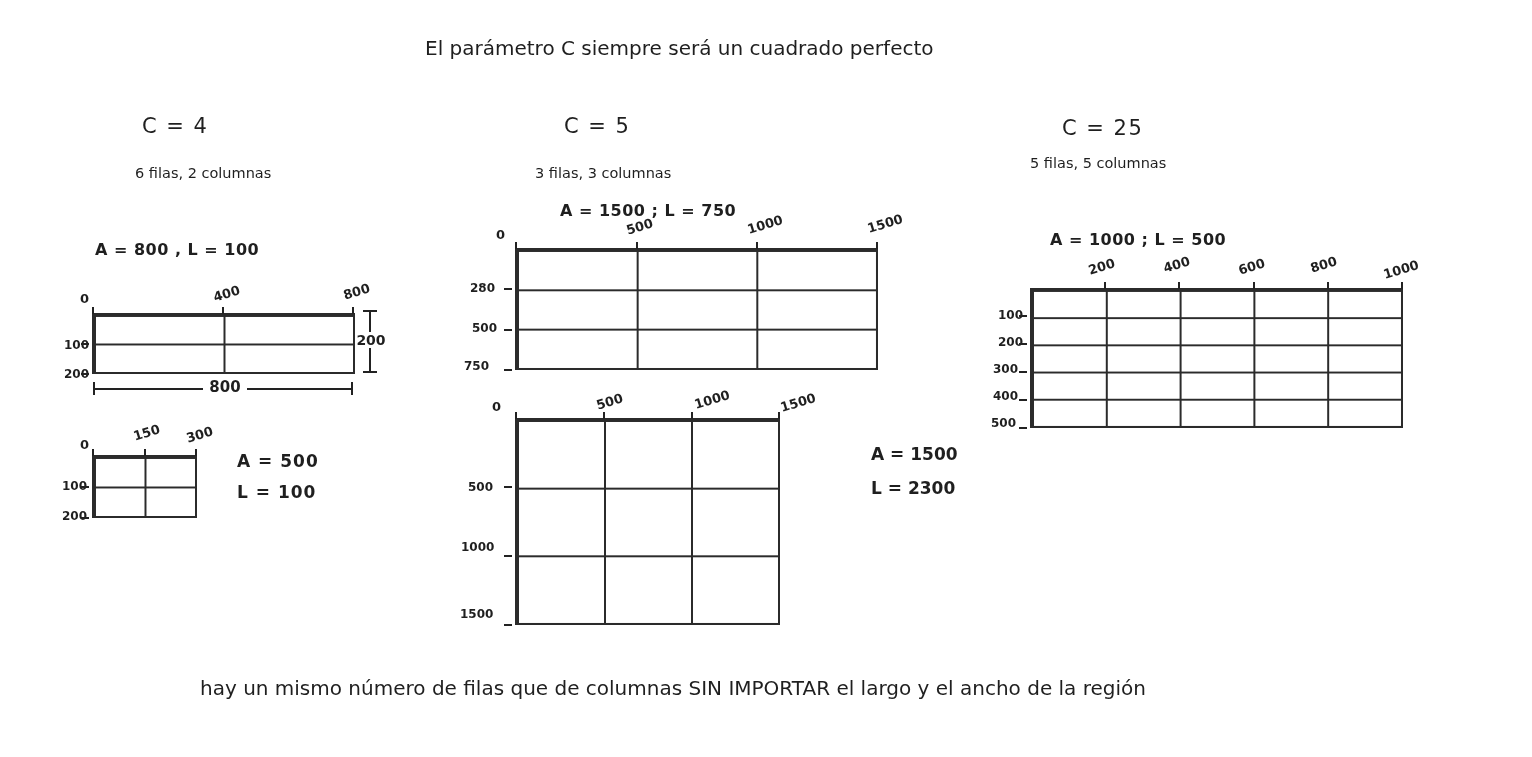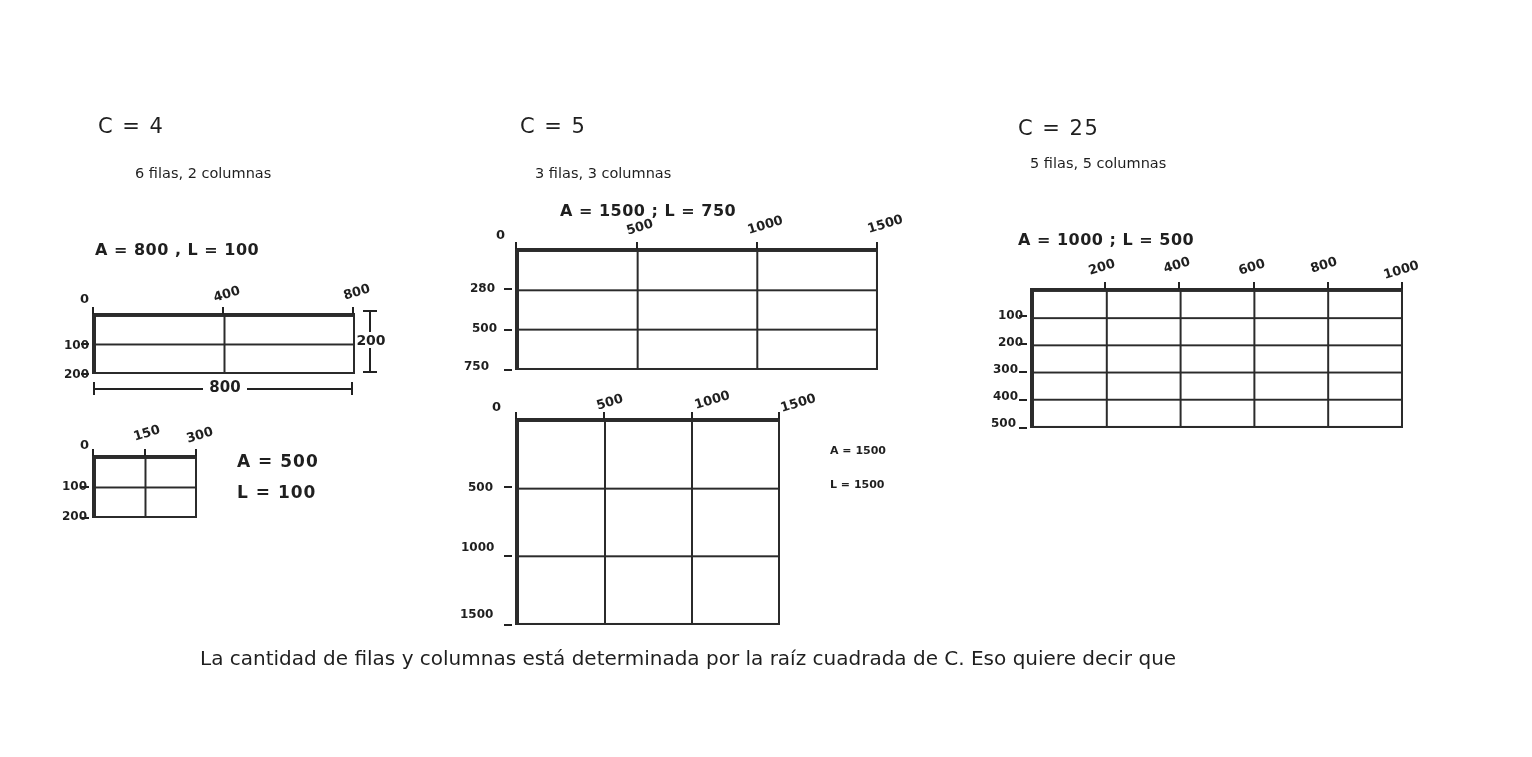--- a/index.html
+++ b/index.html
@@ -1,42 +1,43 @@
 <!DOCTYPE html>
 <html><head>
 <meta charset="utf-8">
 <style>
   html,body { margin:0; padding:0; background:#ffffff; }
   body { font-family:"DejaVu Sans", sans-serif; color:#1f1f1f; }
   .canvas { position:relative; width:1532px; height:757px; background:#ffffff; overflow:hidden; }
   .t { position:absolute; white-space:nowrap; }
   .title { font-size:20px; }
-  .heading { font-size:21px; letter-spacing:1.5px; }
+  .heading { font-size:21px; letter-spacing:1.5px;margin-left:44px; }
   .sub { font-size:14.5px; }
   .params { font-size:16px; font-weight:700; letter-spacing:0.5px; }
   .sidelabel { font-size:17px; font-weight:700; letter-spacing:1px; }
-  .sidelabel-sm { font-size:11px; font-weight:700; }
+  .sidelabel-sm { font-size:17px; font-weight:700;margin-left:41px; }
   .tick { font-size:13px; font-weight:700; }
   .tickL { font-size:12px; font-weight:700; }
   .rot { transform:rotate(-17deg); }
   .gridbox { position:absolute; box-sizing:border-box; border:2px solid #2b2b2b;
     background-image:
       linear-gradient(to right, #2b2b2b 2px, transparent 2px),
       linear-gradient(to bottom, #2b2b2b 2px, transparent 2px); }
   .ln { position:absolute; background:#222; }
   .tkm { position:absolute; width:2px; height:7px; background:#222; }
   .tkmh { position:absolute; width:8px; height:2px; background:#222; }
   .dimlabel { position:absolute; background:#ffffff; text-align:center; font-weight:700; z-index:2; white-space:nowrap; }
   .footer { font-size:20px; }
 </style>
 </head>
 <body>
 
 <div class="canvas">
 
+  <div class="t title" style="left:425px;top:36px">El parámetro C siempre será un cuadrado perfecto</div>
 
   <div>
     <div class="t heading" style="left:98px;top:114px">C = 4</div>
     <div class="t sub" style="left:135px;top:165px">6 filas, 2 columnas</div>
     <div class="t params" style="left:95px;top:240px">A = 800 ,  L = 100</div>
 
     <div class="gridbox" style="left:92px;top:313px;width:263px;height:61px;background-size:50% 50%"></div>
     <span class="t tick" style="left:80px;top:291px">0</span>
     <span class="t tick rot" style="left:213px;top:286px">400</span>
     <span class="t tick rot" style="left:343px;top:284px">800</span>
@@ -103,27 +104,27 @@
     <span class="t tickL" style="left:461px;top:540px">1000</span>
     <span class="t tickL" style="left:460px;top:607px">1500</span>
     <i class="tkm" style="left:515px;top:412px"></i>
     <i class="tkm" style="left:603px;top:412px"></i>
     <i class="tkm" style="left:691px;top:412px"></i>
     <i class="tkm" style="left:778px;top:412px"></i>
     <i class="tkmh" style="left:504px;top:486px"></i>
     <i class="tkmh" style="left:504px;top:555px"></i>
     <i class="tkmh" style="left:504px;top:624px"></i>
     <span class="t sidelabel-sm" style="left:830px;top:444px">A = 1500</span>
-    <span class="t sidelabel-sm" style="left:830px;top:478px">L = 1500</span>
+    <span class="t sidelabel-sm" style="left:830px;top:478px">L = 2300</span>
   </div>
 
   <div>
     <div class="t heading" style="left:1018px;top:116px">C = 25</div>
     <div class="t sub" style="left:1030px;top:155px">5 filas, 5 columnas</div>
-    <div class="t params" style="left:1018px;top:230px">A = 1000 ;  L = 500</div>
+    <div class="t params" style="left:1050px;top:230px">A = 1000 ;  L = 500</div>
 
     <div class="gridbox" style="left:1030px;top:288px;width:373px;height:140px;background-size:20% 20%"></div>
     <span class="t tick rot" style="left:1088px;top:259px">200</span>
     <span class="t tick rot" style="left:1163px;top:257px">400</span>
     <span class="t tick rot" style="left:1238px;top:259px">600</span>
     <span class="t tick rot" style="left:1310px;top:257px">800</span>
     <span class="t tick rot" style="left:1383px;top:262px">1000</span>
     <span class="t tickL" style="left:998px;top:308px">100</span>
     <span class="t tickL" style="left:998px;top:335px">200</span>
     <span class="t tickL" style="left:993px;top:362px">300</span>
@@ -134,15 +135,15 @@
     <i class="tkm" style="left:1253px;top:282px"></i>
     <i class="tkm" style="left:1327px;top:282px"></i>
     <i class="tkm" style="left:1401px;top:282px"></i>
     <i class="tkmh" style="left:1019px;top:315px"></i>
     <i class="tkmh" style="left:1019px;top:343px"></i>
     <i class="tkmh" style="left:1019px;top:371px"></i>
     <i class="tkmh" style="left:1019px;top:399px"></i>
     <i class="tkmh" style="left:1019px;top:427px"></i>
   </div>
 
-  <div class="t footer" style="left:200px;top:646px">La cantidad de filas y columnas está determinada por la raíz cuadrada de C. Eso quiere decir que</div>
+  <div class="t footer" style="left:200px;top:676px">hay un mismo número de filas que de columnas SIN IMPORTAR el largo y el ancho de la región</div>
 
 </div>
 
 </body></html>

